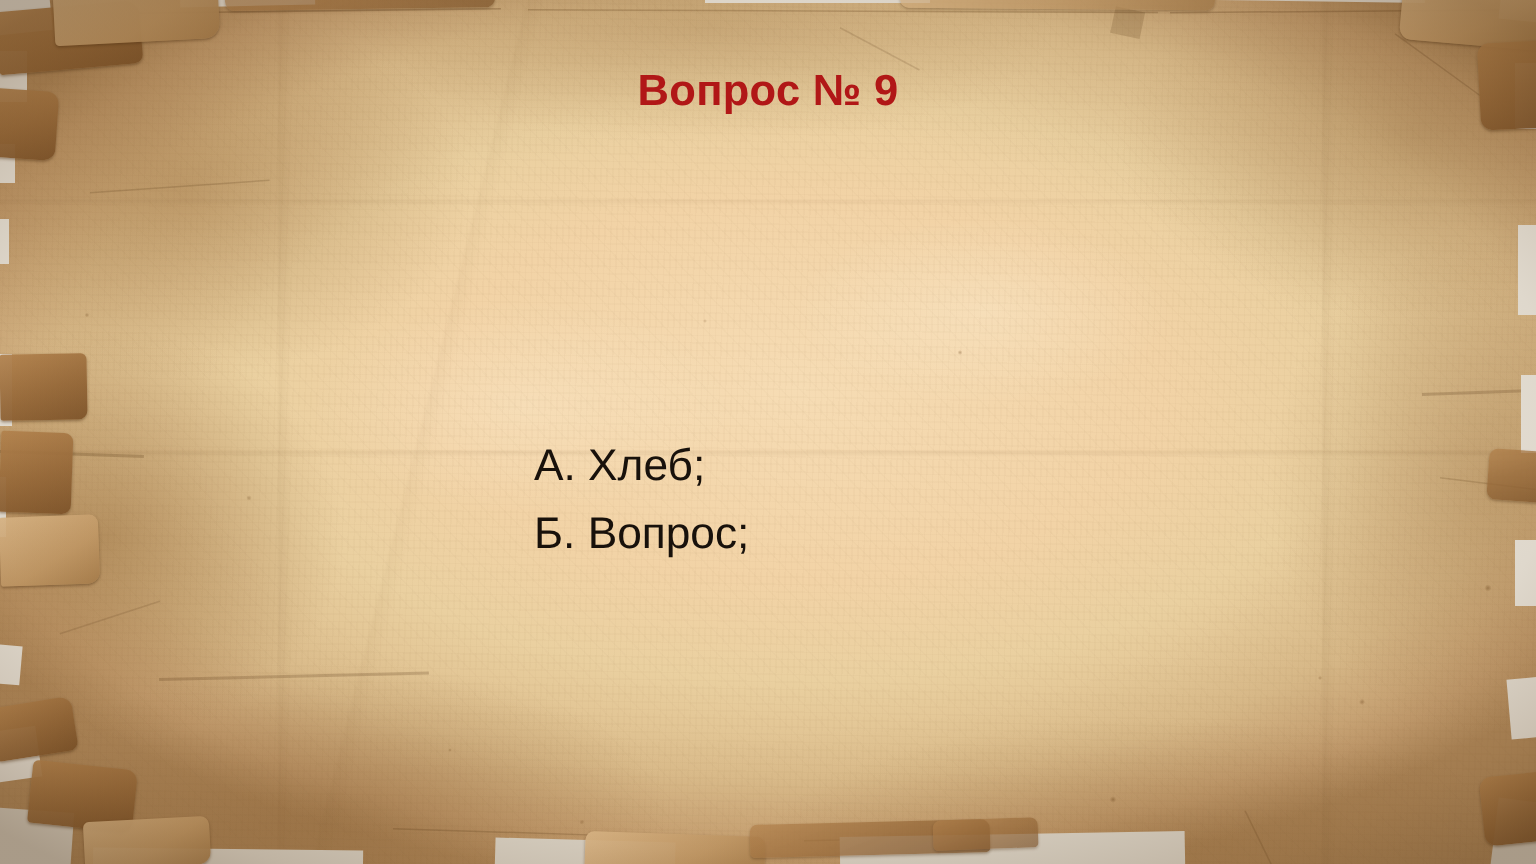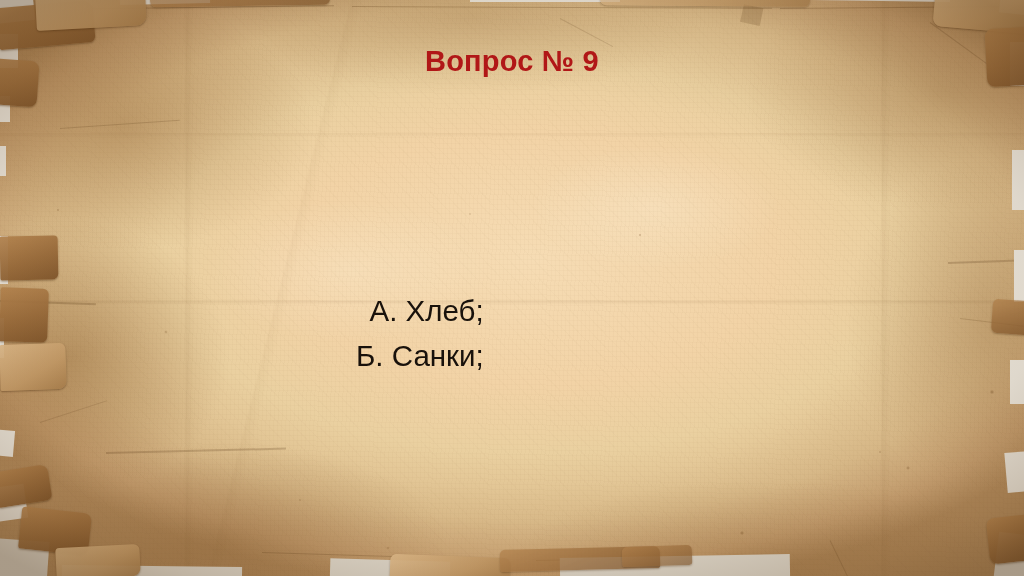--- a/index.html
+++ b/index.html
@@ -169,21 +169,21 @@
 
   .answers {
     position: absolute;
     left: 356px;
     top: 288px;
     font-size: 29.5px;
     line-height: 45px;
     color: #18110b;
     font-weight: 400;
   }
-  .answer-line { white-space: pre; text-align: right; }
+  .answer-line { white-space: pre; }
 </style>
 </head>
 <body>
 
 <div id="slide">
 
   <div class="paper-base"></div>
   <div class="paper-mottle"></div>
   <div class="paper-grain"></div>
   <div class="paper-creases"></div>
@@ -253,16 +253,16 @@
   <div class="flap" style="left:150px; top:-10px; width:180px; height:16px; transform:rotate(-.8deg); border-radius:3px 3px 6px 6px; opacity:.75;"></div>
   <div class="flap light" style="left:600px; top:-12px; width:210px; height:18px; transform:rotate(.5deg);  border-radius:3px 3px 6px 6px; opacity:.75;"></div>
 
   <div class="paper-vignette"></div>
 
   <div class="slide-title">Вопрос № 9</div>
 
 
   <div class="answers">
     <div class="answer-line">А. Хлеб;</div>
-    <div class="answer-line">Б. Санки;</div>
+    <div class="answer-line">Б. Вопрос;</div>
   </div>
 
 </div>
 
 </body></html>

